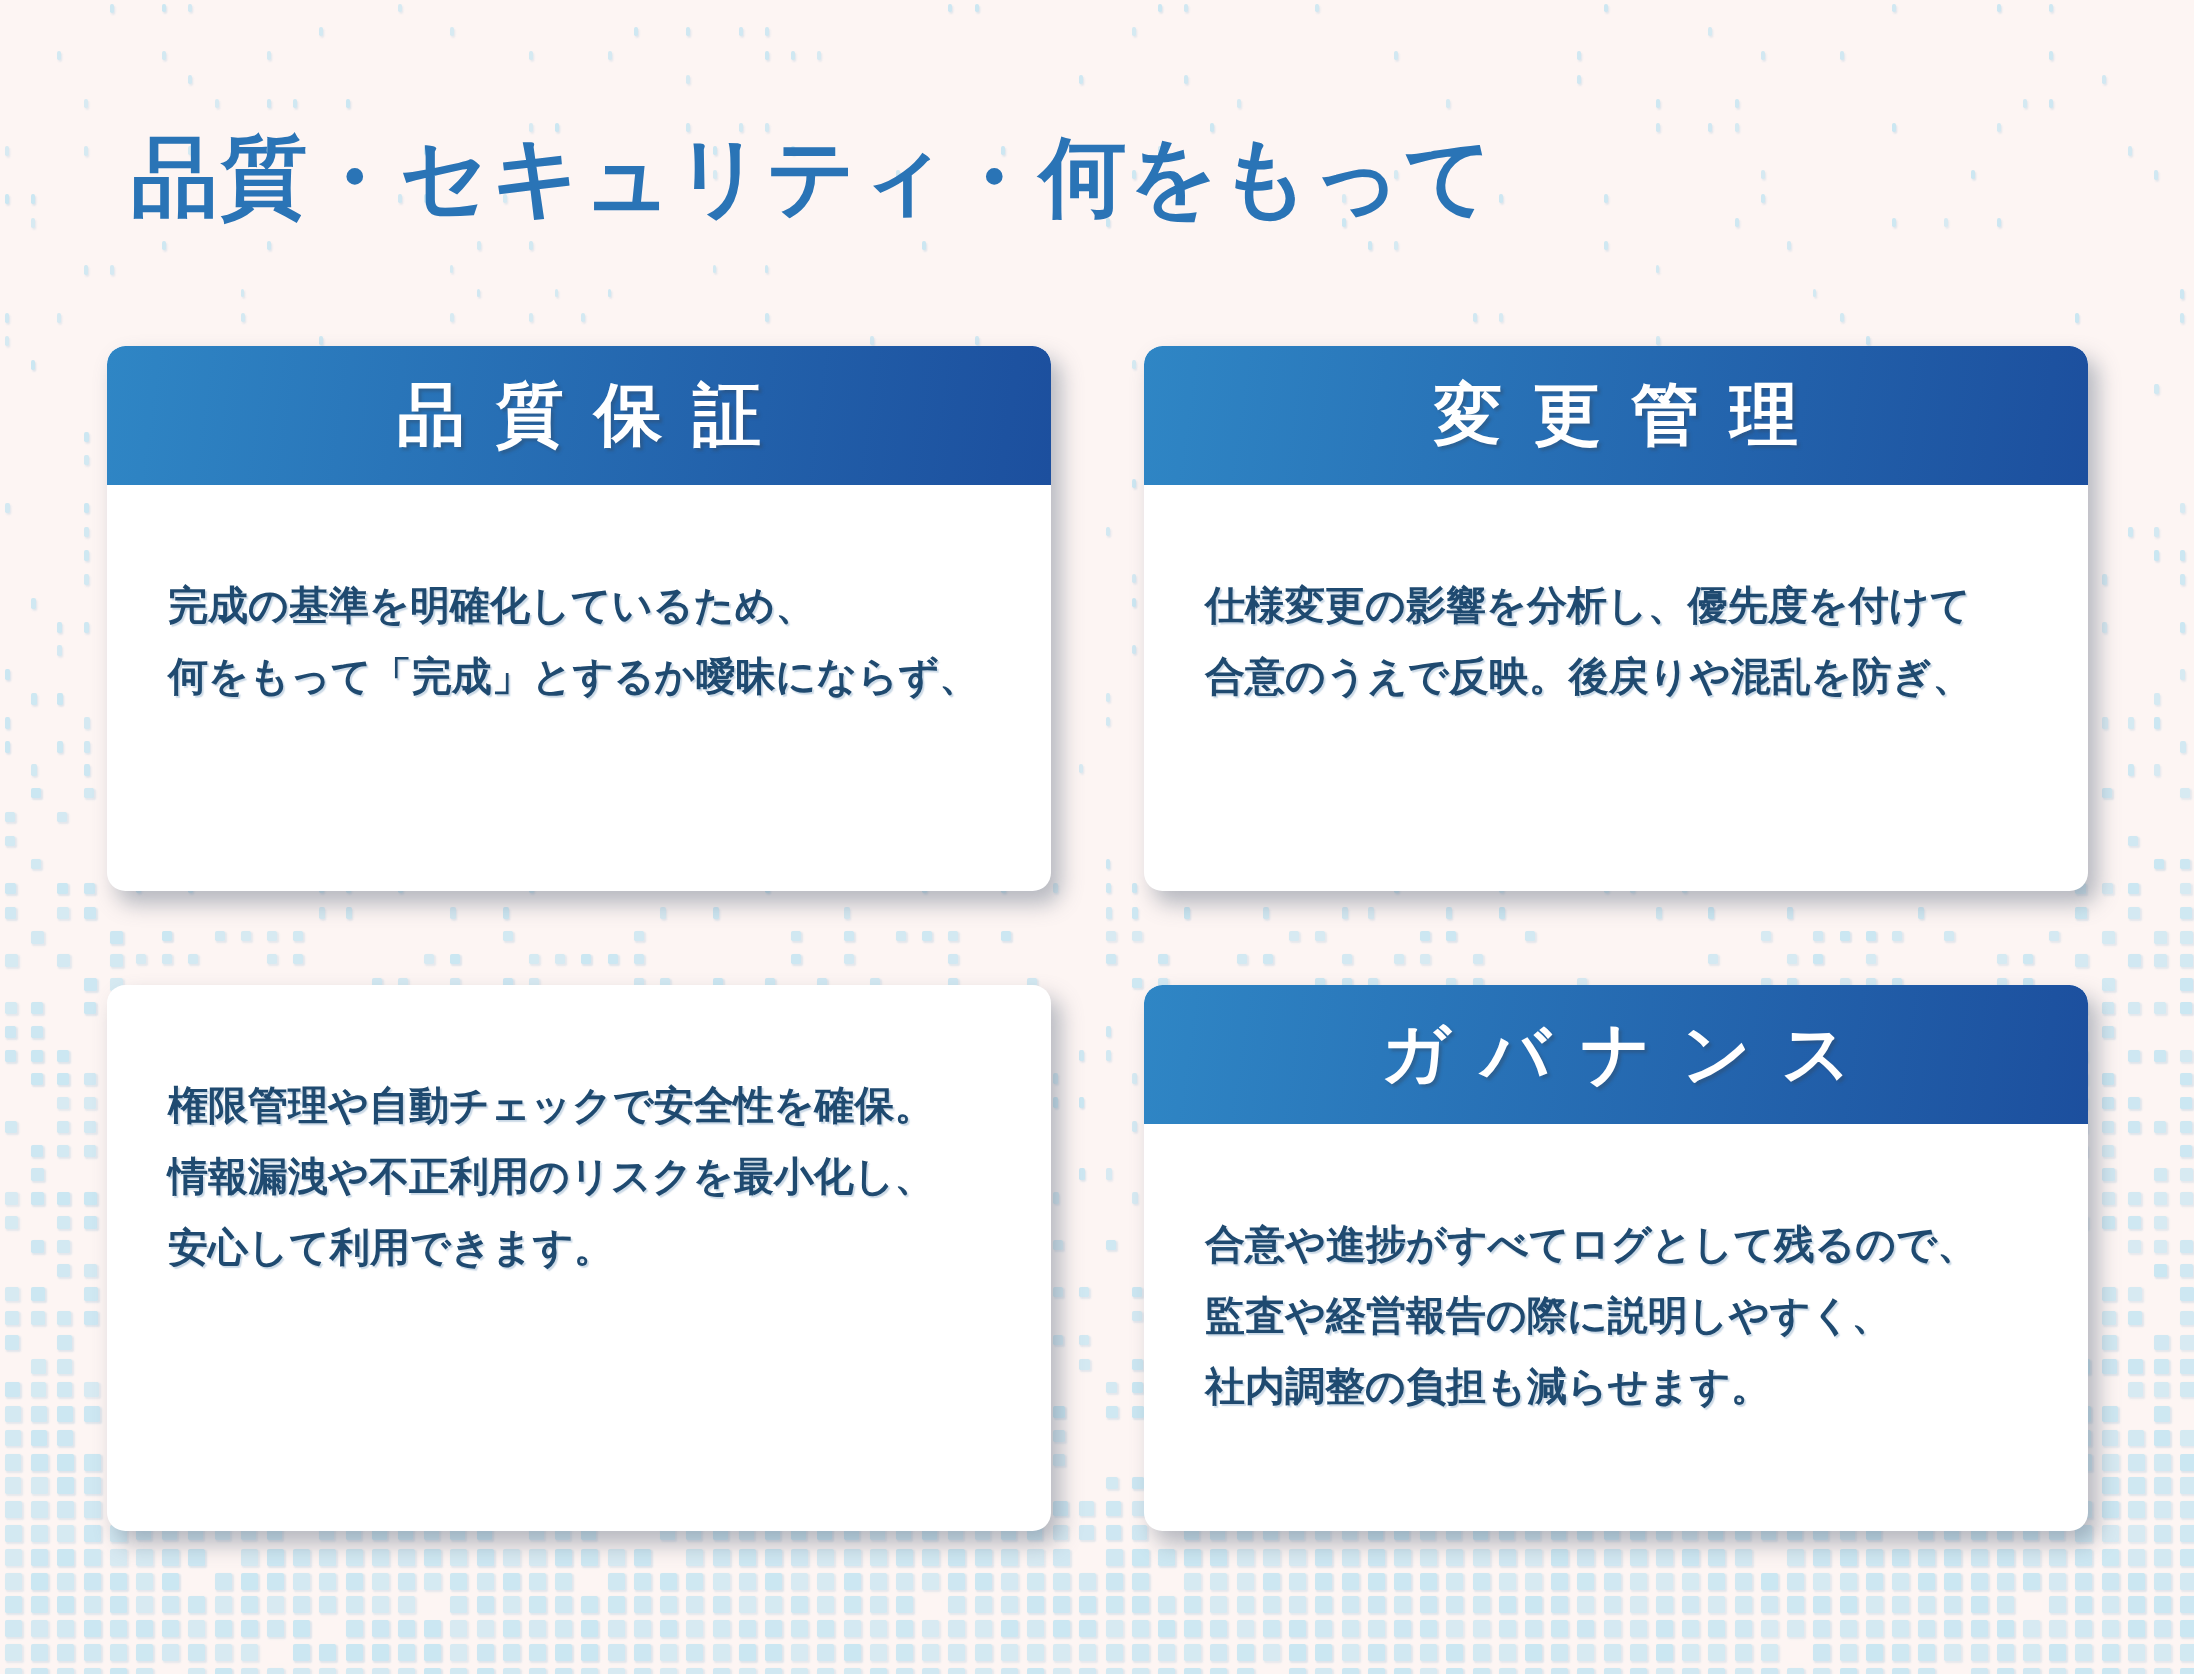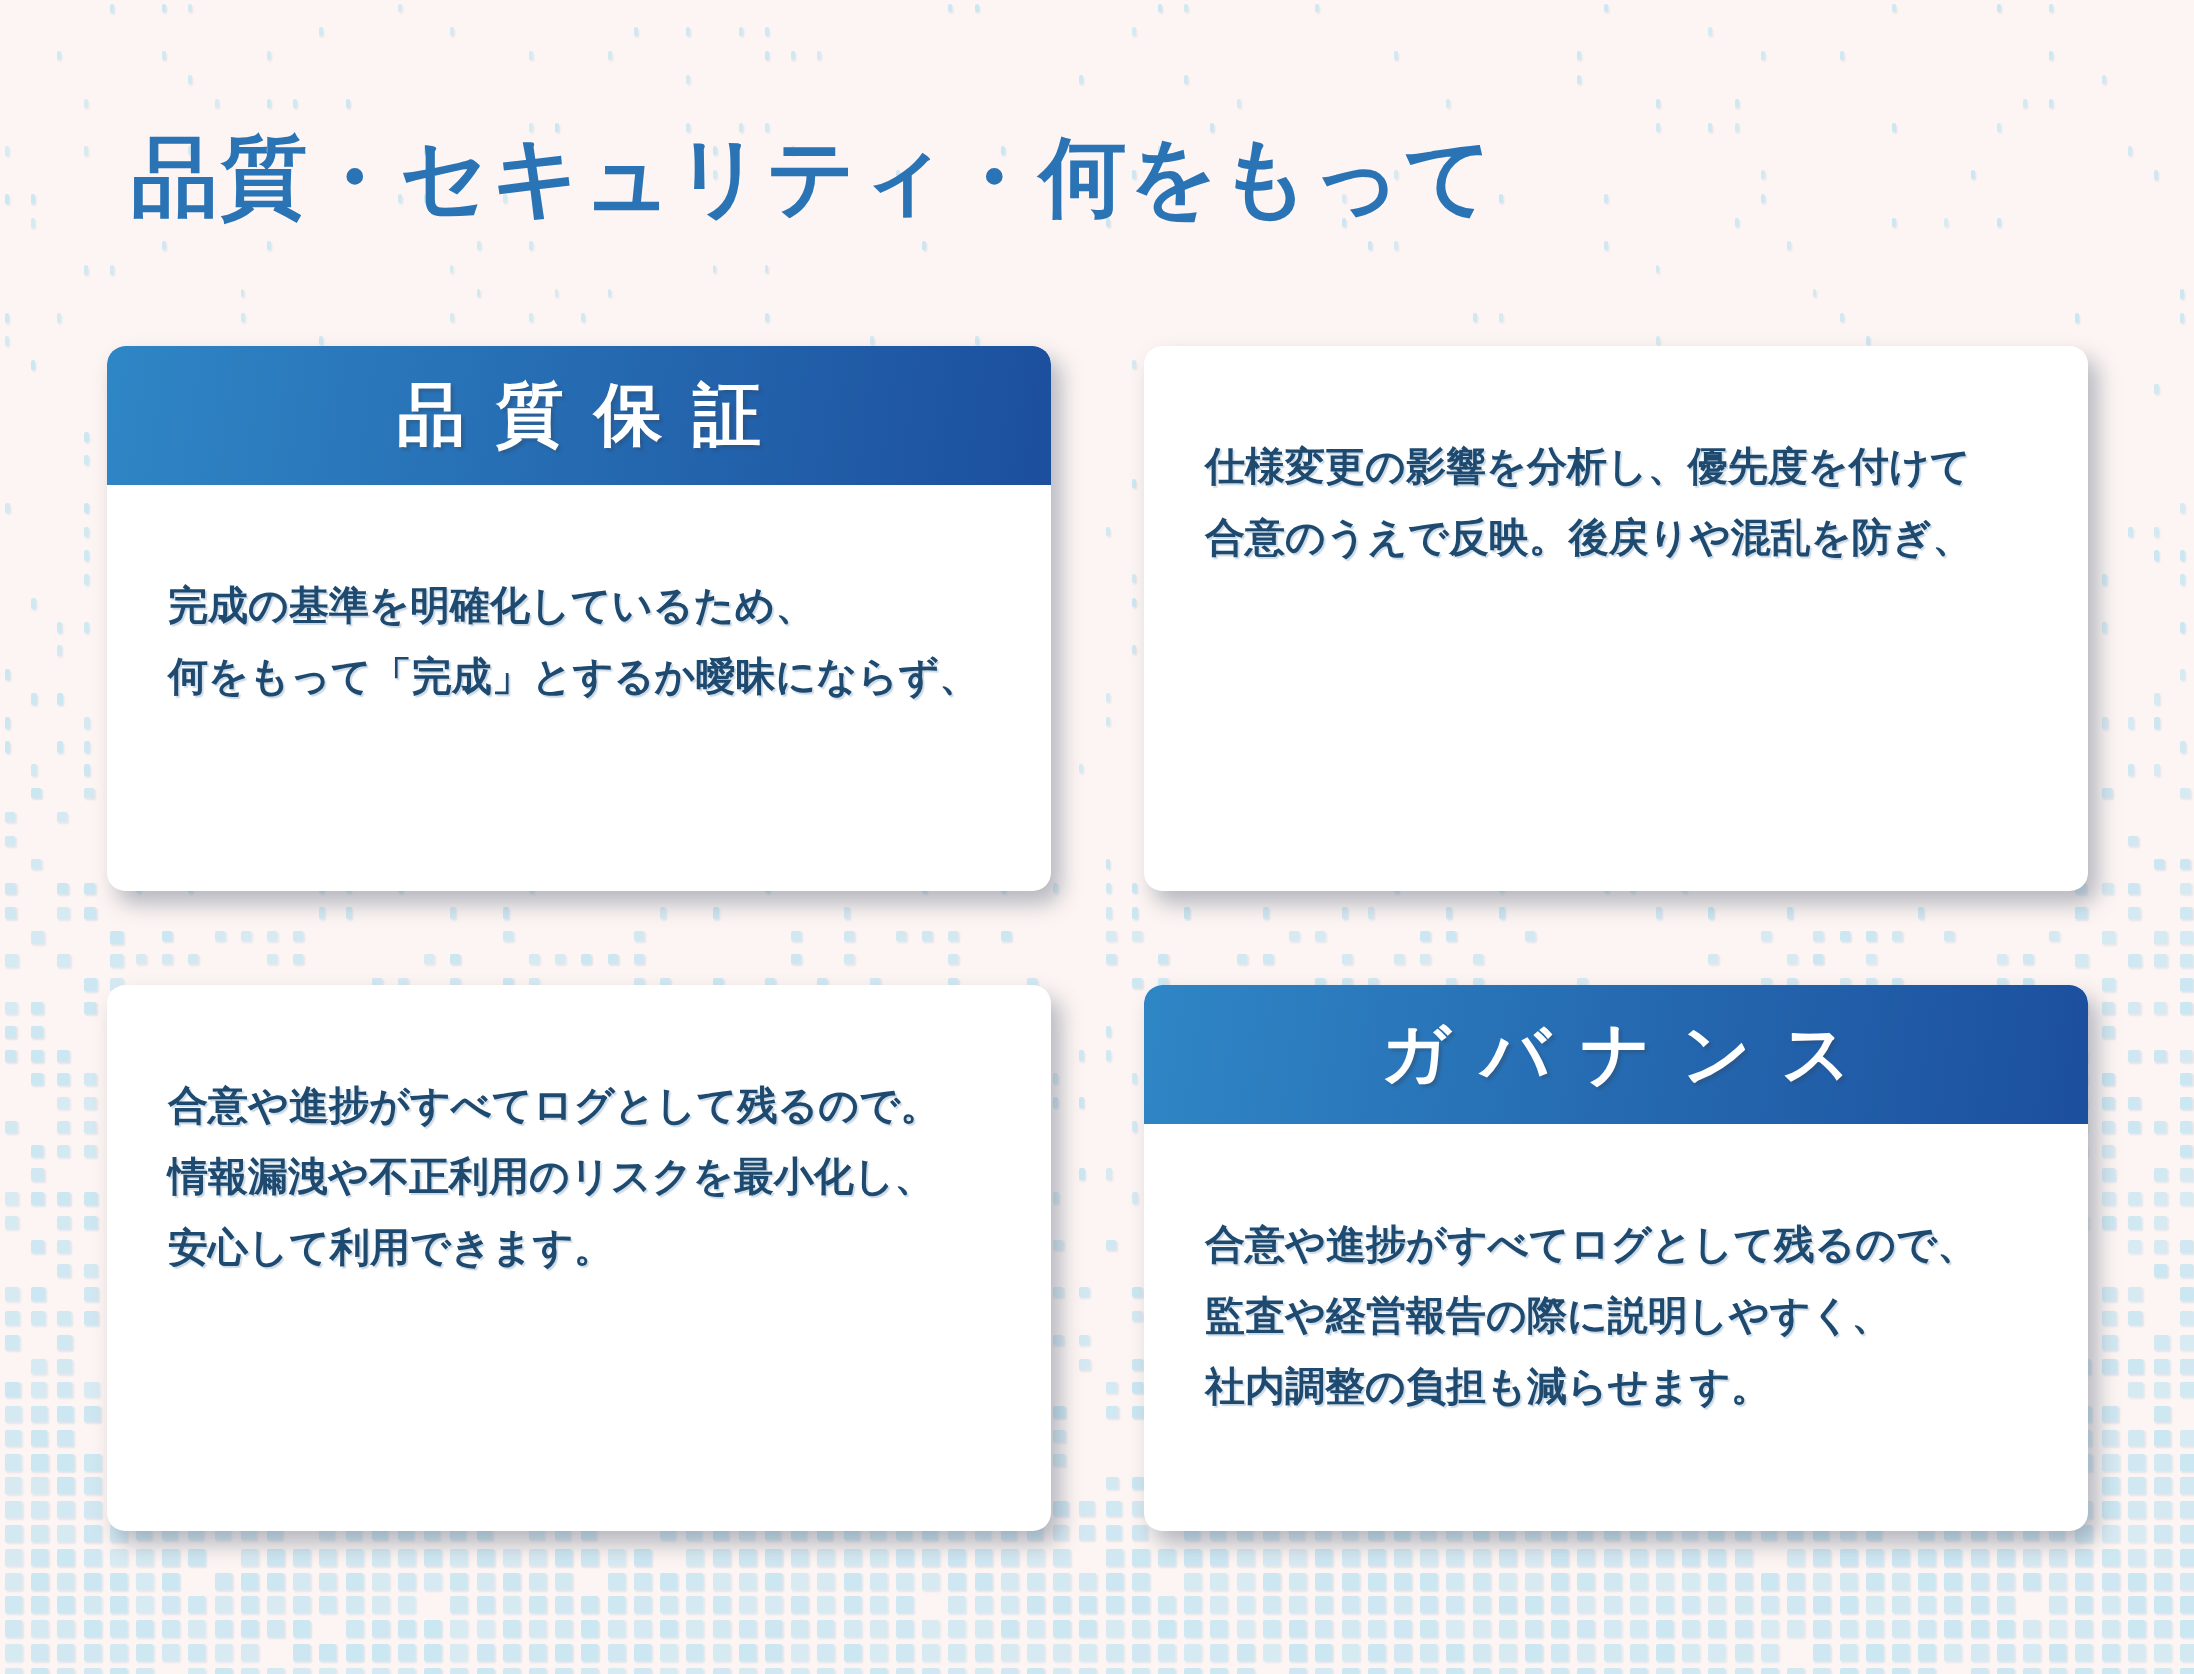--- a/index.html
+++ b/index.html
@@ -2094,29 +2094,30 @@
 
     <section class="card">
       <header class="card-header">品質保証</header>
       <div class="card-body">
         <p>完成の基準を明確化しているため、</p>
         <p>何をもって「完成」とするか曖昧にならず、</p>
       </div>
     </section>
 
     <section class="card">
+      <header class="card-header">変更管理</header>
       <div class="card-body">
         <p>仕様変更の影響を分析し、優先度を付けて</p>
         <p>合意のうえで反映。後戻りや混乱を防ぎ、</p>
       </div>
     </section>
 
     <section class="card">
       <div class="card-body">
-        <p>合意や進捗がすべてログとして残るので。</p>
+        <p>権限管理や自動チェックで安全性を確保。</p>
         <p>情報漏洩や不正利用のリスクを最小化し、</p>
         <p>安心して利用できます。</p>
       </div>
     </section>
 
     <section class="card">
       <header class="card-header">ガバナンス</header>
       <div class="card-body">
         <p>合意や進捗がすべてログとして残るので、</p>
         <p>監査や経営報告の際に説明しやすく、</p>

